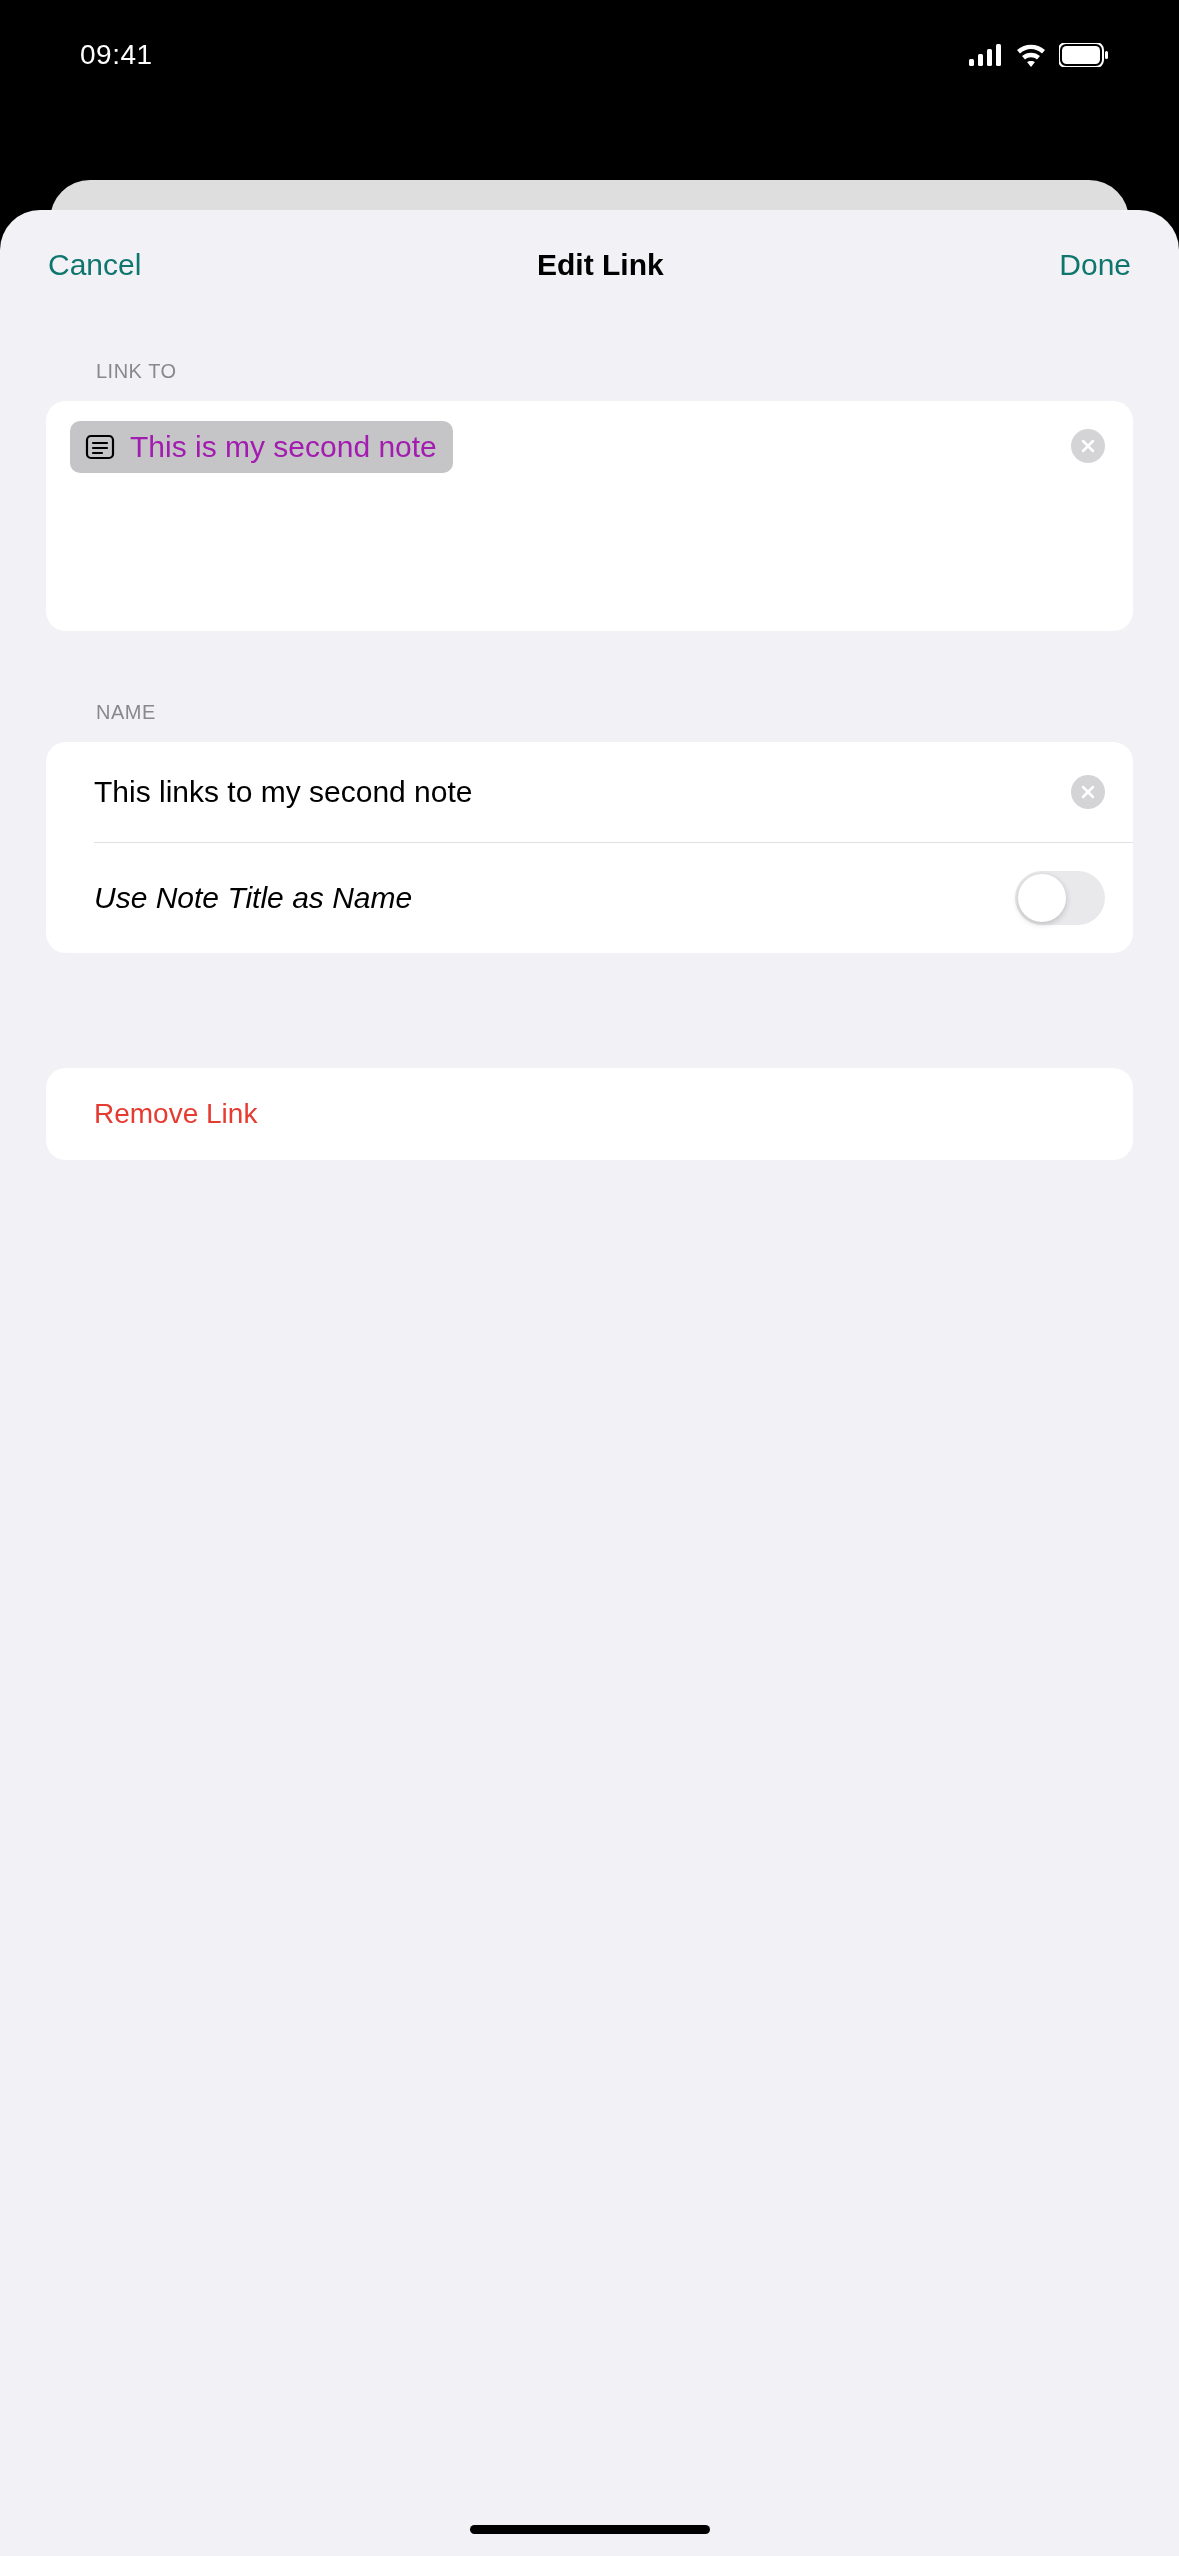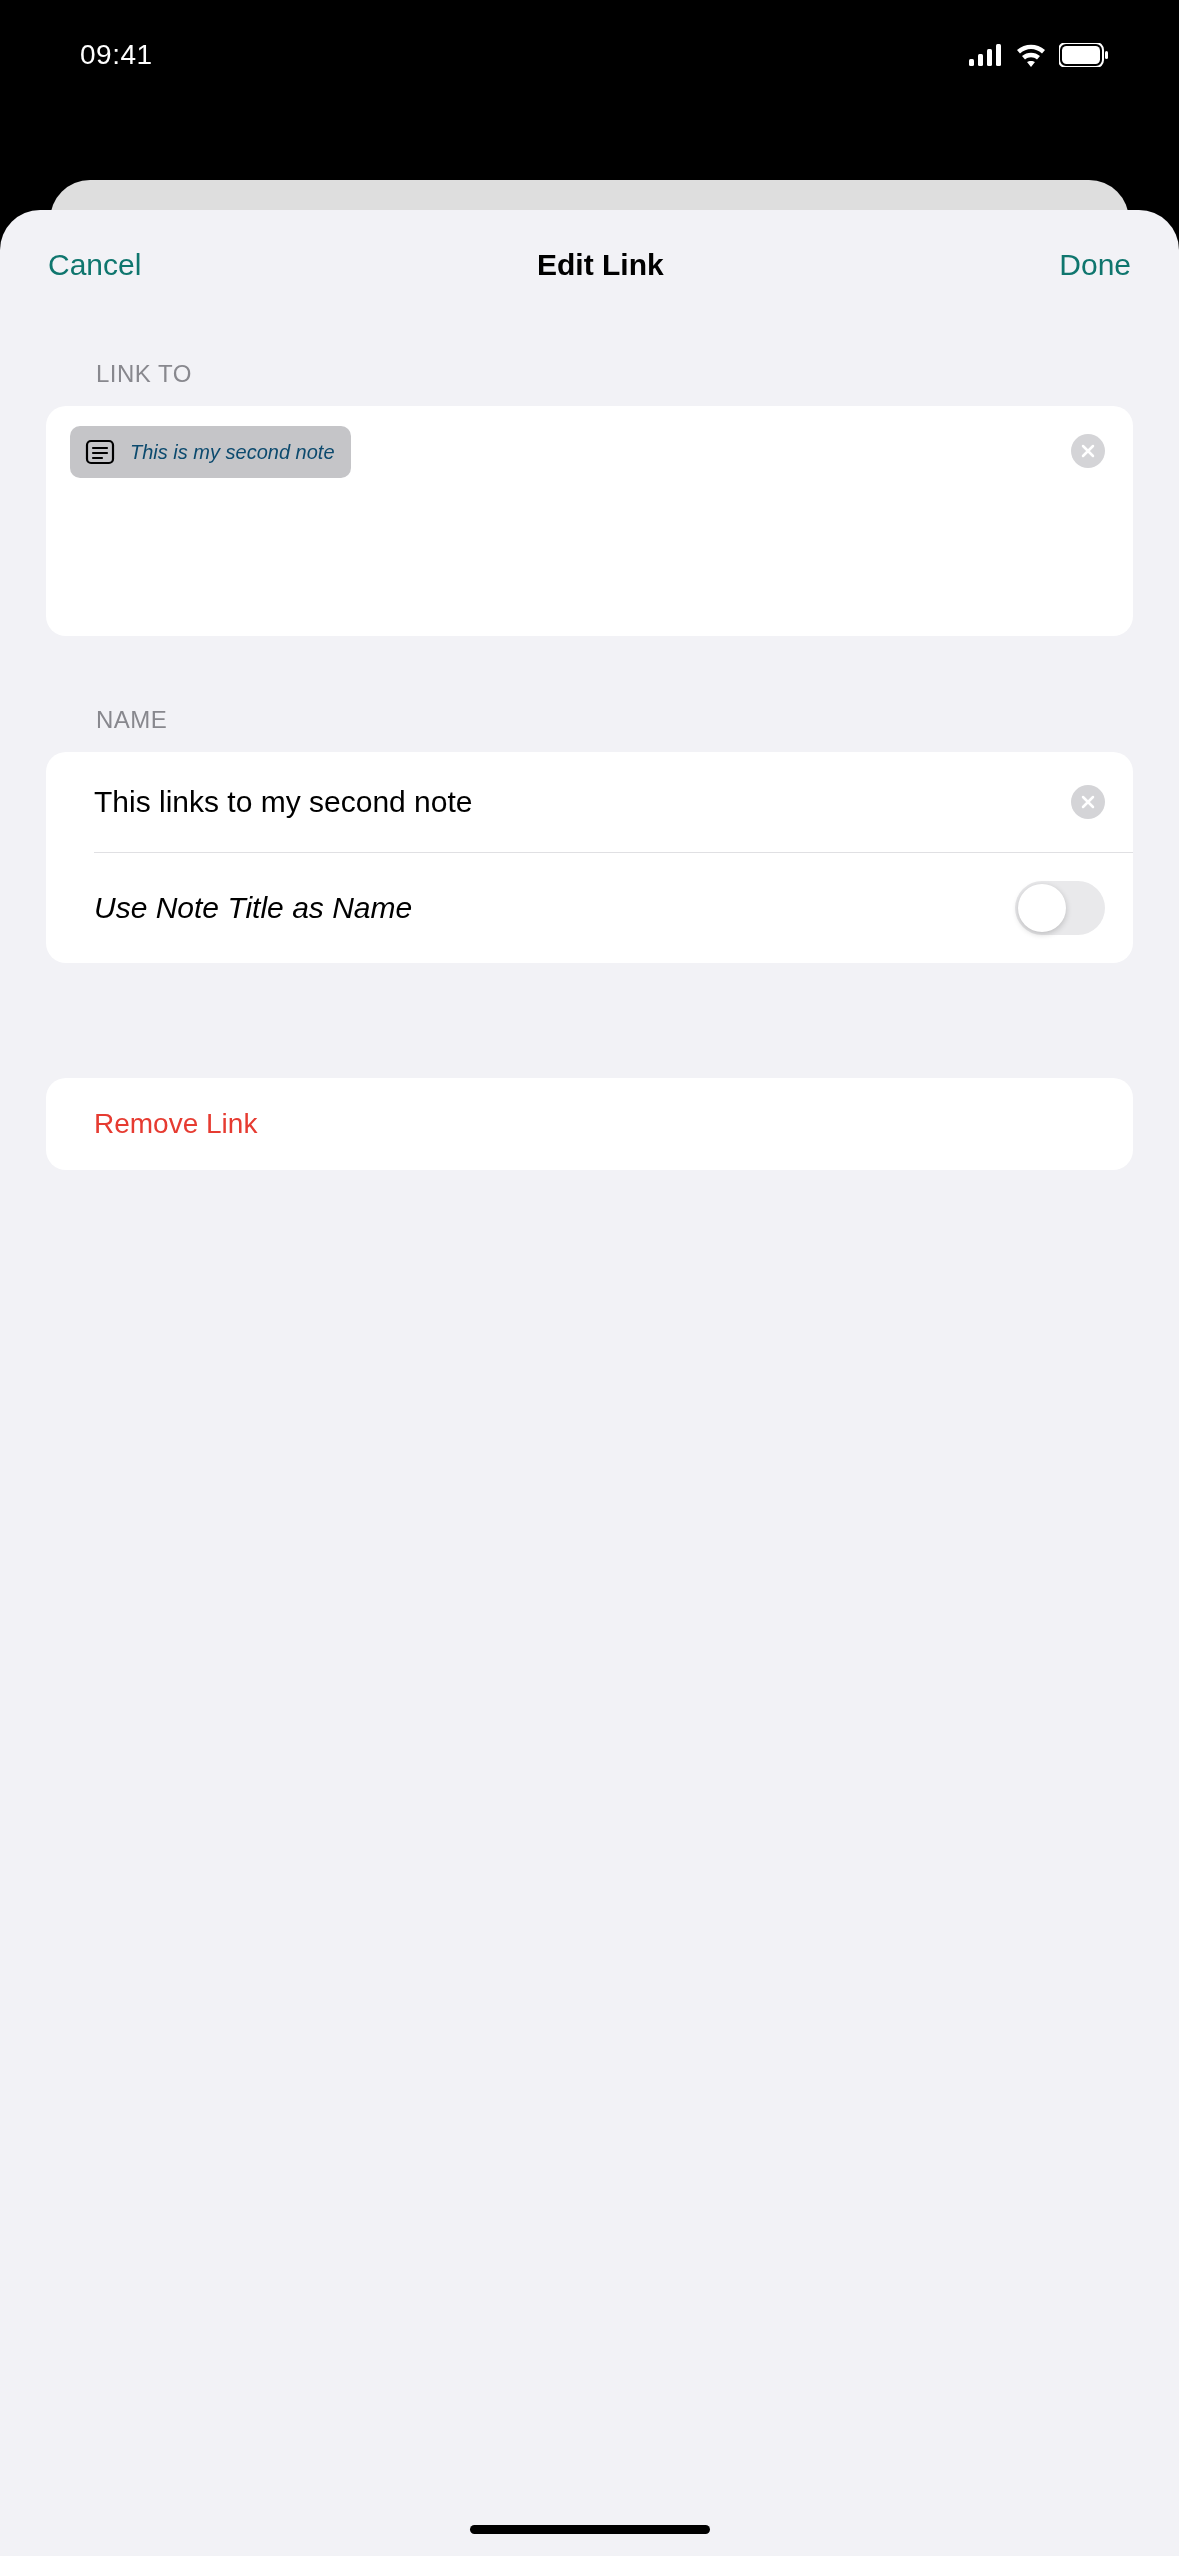--- a/index.html
+++ b/index.html
@@ -74,21 +74,21 @@
     .done-btn {
       font-weight: 400;
     }
     .sheet-title {
       font-size: 30px;
       font-weight: 600;
       color: #000;
       text-align: center;
     }
     .section-header {
-      font-size: 24px;
+      font-size: 20px;
       color: #88888e;
       letter-spacing: 0.5px;
       padding: 0 48px 0 96px;
       margin-top: 70px;
       margin-bottom: 18px;
       text-transform: uppercase;
     }
     .section-header.first {
       margin-top: 48px;
     }
@@ -112,23 +112,22 @@
       gap: 12px;
     }
     .note-icon {
       width: 36px;
       height: 36px;
       display: flex;
       align-items: center;
       justify-content: center;
     }
     .note-chip-text {
-      font-size: 20px;
-      color: #0c4a6e;
-      font-style: italic;
+      font-size: 30px;
+      color: #a21caf;
     }
     .clear-btn {
       position: absolute;
       width: 34px;
       height: 34px;
       border-radius: 50%;
       background: #d4d4d7;
       border: none;
       display: flex;
       align-items: center;

